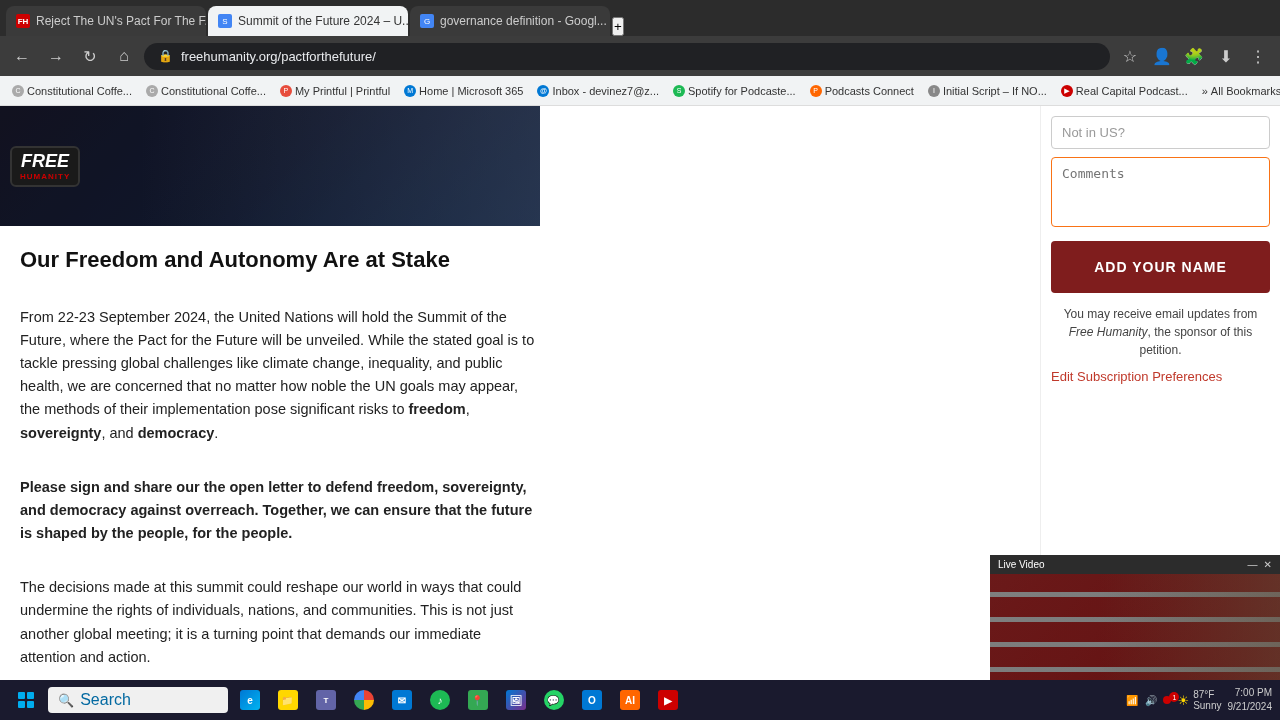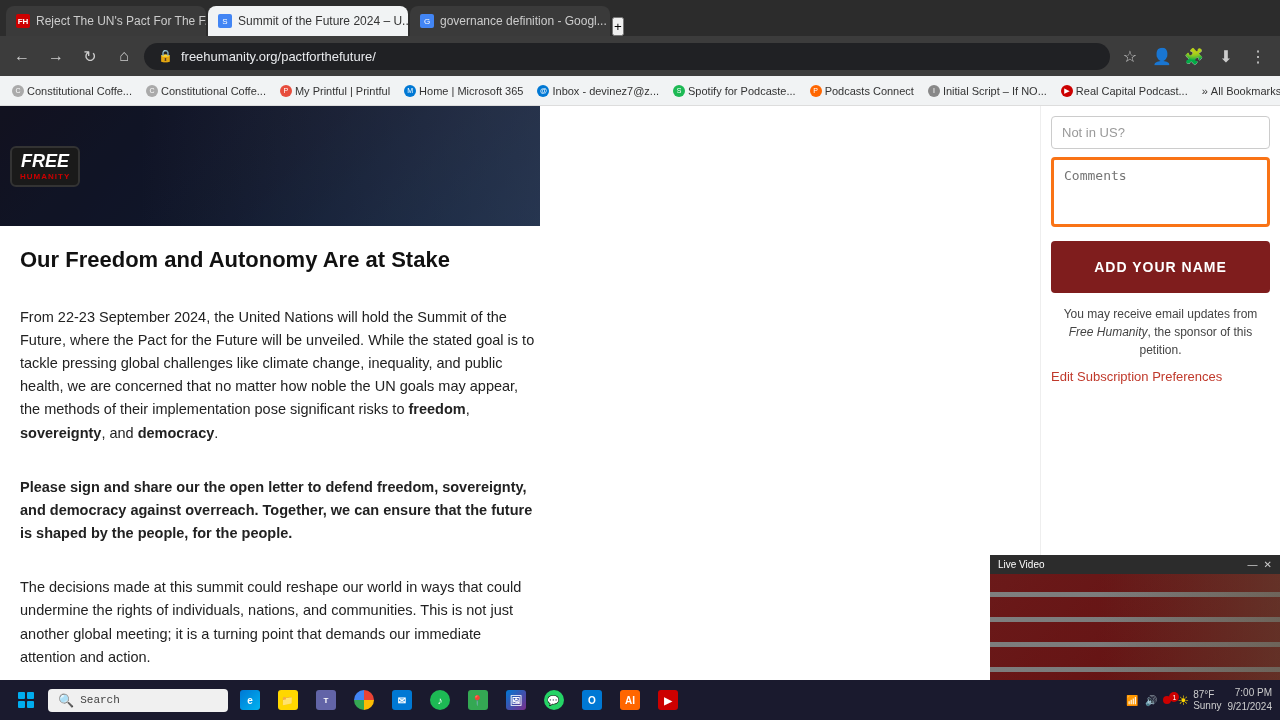--- a/index.html
+++ b/index.html
@@ -43,21 +43,21 @@
     .sponsored-box { border: 1px solid #ddd; border-radius: 4px; padding: 16px 20px; margin-top: 20px; background: #fafafa; max-width: 540px; margin-left: 20px; }
     .sponsored-label { font-size: 11px; color: #666; font-weight: bold; letter-spacing: 1px; text-transform: uppercase; margin-bottom: 10px; }
     .sponsored-content { display: flex; align-items: center; gap: 12px; }
     .sponsored-logo { width: 48px; height: 48px; background: #1a1a1a; border-radius: 50%; display: flex; align-items: center; justify-content: center; font-weight: bold; color: #fff; font-size: 10px; font-style: italic; }
     .sponsored-link { color: #0066cc; font-size: 14px; text-decoration: underline; cursor: pointer; }
 
     
     .sidebar { width: 240px; flex-shrink: 0; padding: 0 10px; border-left: 1px solid #eee; overflow: hidden; }
     .sidebar-input { width: 100%; border: 1px solid #ccc; border-radius: 4px; padding: 8px 10px; font-size: 13px; color: #15803d; margin-bottom: 8px; outline: none; }
     .sidebar-input::placeholder { color: #999; }
-    .sidebar-textarea { width: 100%; border: 3px solid #f97316; border-radius: 4px; padding: 8px 10px; font-size: 13px; color: #999; height: 70px; resize: none; outline: none; margin-bottom: 10px; }
+    .sidebar-textarea { width: 100%; border: 1px solid #f97316; border-radius: 4px; padding: 8px 10px; font-size: 13px; color: #999; height: 70px; resize: none; outline: none; margin-bottom: 10px; }
     .add-name-btn { width: 100%; background: #7f1d1d; color: #fff; border: none; padding: 18px; font-size: 14px; font-weight: bold; letter-spacing: 1px; text-transform: uppercase; cursor: pointer; border-radius: 4px; margin-bottom: 12px; }
     .email-notice { font-size: 12px; color: #444; text-align: center; margin-bottom: 10px; line-height: 1.5; }
     .email-notice em { font-style: italic; }
     .edit-subscription { color: #c0392b; font-size: 13px; text-decoration: none; cursor: pointer; display: block; }
 
     
     .video-overlay { position: absolute; bottom: 0; right: 0; width: 290px; height: 165px; background: #1a1a1a; z-index: 10; overflow: hidden; }
     .video-header { background: #2c2c2c; padding: 4px 8px; display: flex; align-items: center; justify-content: space-between; }
     .video-title { color: #fff; font-size: 10px; }
     .video-controls { display: flex; gap: 6px; }
@@ -66,21 +66,21 @@
     .video-person { position: absolute; right: 0; top: 0; bottom: 0; width: 180px; background: linear-gradient(to left, rgba(100,80,60,0.5), transparent); }
     .flag-bg { position: absolute; left: 0; top: 0; bottom: 0; right: 0; opacity: 0.4; background: repeating-linear-gradient(0deg, #cc0000 0px, #cc0000 20px, #fff 20px, #fff 25px, #cc0000 25px); }
 
     
     .taskbar { position: absolute; bottom: 0; left: 0; right: 0; height: 40px; background: #1a1a2e; display: flex; align-items: center; padding: 0 8px; gap: 4px; z-index: 20; }
     .taskbar-start { width: 36px; height: 36px; display: flex; align-items: center; justify-content: center; cursor: pointer; }
     .start-icon { display: grid; grid-template-columns: 1fr 1fr; gap: 2px; width: 16px; height: 16px; }
     .start-square { border-radius: 1px; }
     .taskbar-search { display: flex; align-items: center; gap: 6px; background: #f0f0f0; border-radius: 4px; padding: 4px 10px; flex: 0 0 180px; cursor: pointer; }
     .search-icon-tb { color: #333; font-size: 13px; }
-    .search-text-tb { font-size: 11px; color: #404040; font-family: Liberation Mono, monospace; }
+    .search-text-tb { font-size: 16px; color: #0369a1; }
     .taskbar-apps { display: flex; gap: 2px; align-items: center; flex: 1; }
     .taskbar-app { width: 36px; height: 36px; display: flex; align-items: center; justify-content: center; cursor: pointer; border-radius: 4px; }
     .app-icon { width: 20px; height: 20px; border-radius: 3px; display: flex; align-items: center; justify-content: center; font-size: 10px; font-weight: bold; }
     .taskbar-right { display: flex; align-items: center; gap: 6px; margin-left: auto; }
     .system-tray { display: flex; align-items: center; gap: 6px; }
     .tray-item { font-size: 10px; color: #ccc; display: flex; align-items: center; gap: 2px; cursor: pointer; }
     .weather-widget { display: flex; align-items: center; gap: 4px; color: #ccc; font-size: 10px; }
     .weather-icon { color: #ffd700; font-size: 13px; }
     .clock-widget { text-align: right; color: #ccc; font-size: 10px; line-height: 1.4; cursor: pointer; }
     .notification-dot { width: 8px; height: 8px; background: #c00; border-radius: 50%; position: relative; }

